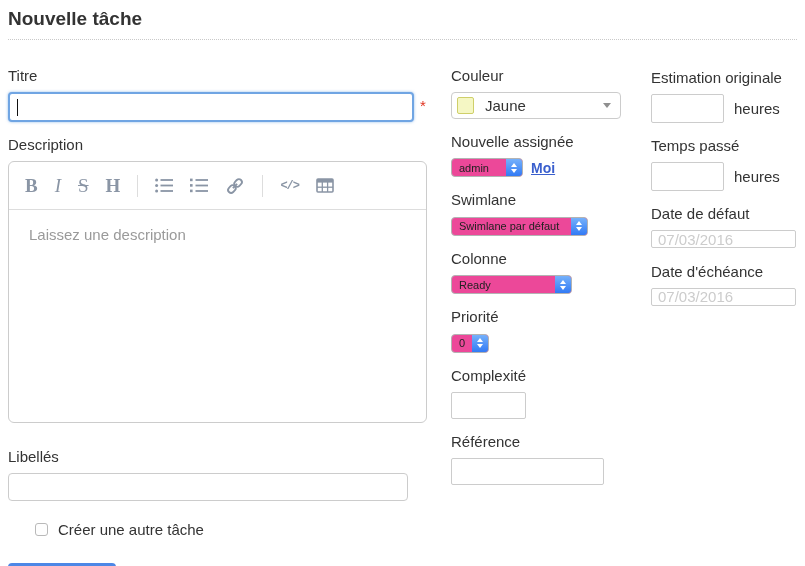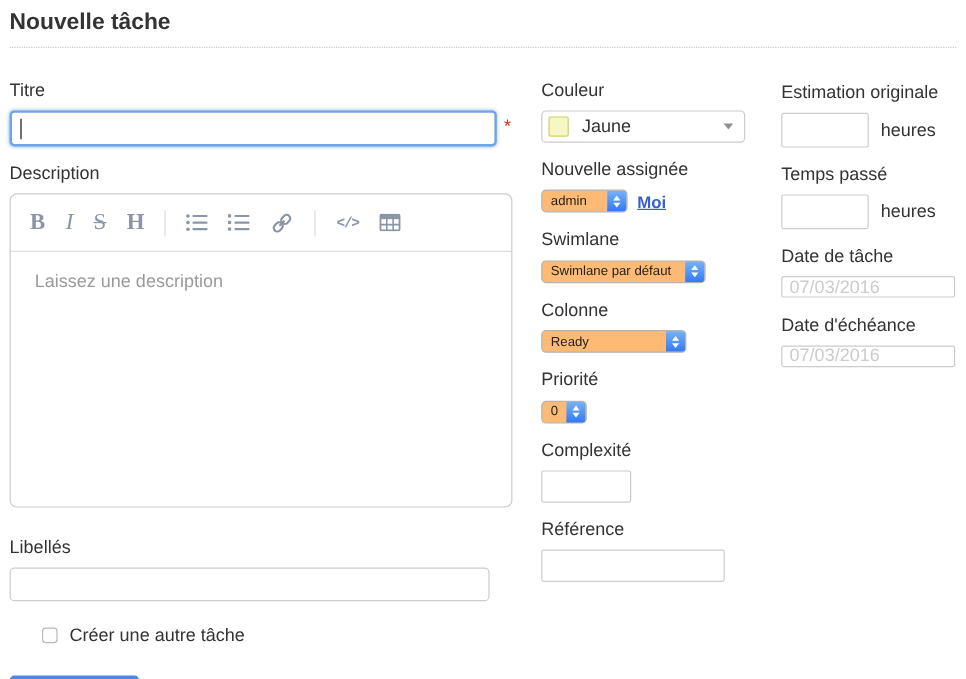--- a/index.html
+++ b/index.html
@@ -72,21 +72,21 @@
   
   .combo-color{width:170px;height:27px;border:1px solid #ccc;border-radius:4px;display:flex;
     align-items:center;padding:0 9px 0 5px;background:#fff;cursor:pointer;}
   .swatch{width:17px;height:17px;background:var(--color-swatch-fill);border:1px solid var(--color-swatch-border);
     border-radius:2px;flex:0 0 auto;}
   .combo-text{font-size:15px;margin-left:11px;color:#333;}
   .combo-arrow{margin-left:auto;width:0;height:0;border-left:4px solid transparent;
     border-right:4px solid transparent;border-top:5px solid #8f8f8f;}
 
   .mac-select{display:inline-flex;align-items:center;justify-content:space-between;height:19px;
-    background:#fdba74;border:1px solid #b3b3b3;border-radius:4px;font-size:11px;color:#222;
+    background:#ec4899;border:1px solid #b3b3b3;border-radius:4px;font-size:11px;color:#222;
     padding-left:7px;cursor:pointer;overflow:hidden;}
   .mac-select-text{white-space:nowrap;padding-right:5px;}
   .mac-stepper{width:16px;height:19px;background:linear-gradient(#79b4fb,#2e77f4);
     display:flex;flex-direction:column;align-items:center;justify-content:center;gap:2px;
     border-radius:0 3px 3px 0;flex:0 0 auto;}
   .chev-up{width:0;height:0;border-left:3px solid transparent;border-right:3px solid transparent;
     border-bottom:4px solid #fff;}
   .chev-down{width:0;height:0;border-left:3px solid transparent;border-right:3px solid transparent;
     border-top:4px solid #fff;}
   .assignee-row{display:flex;align-items:center;}
@@ -266,21 +266,21 @@
         <input class="small-input hours-input" type="text" value="" style="">
         <span class="unit-text">heures</span>
       </div>
 
       <label class="field-label mt">Temps passé</label>
       <div class="hours-row">
         <input class="small-input hours-input" type="text" value="" style="">
         <span class="unit-text">heures</span>
       </div>
 
-      <label class="field-label mt">Date de tâche</label>
+      <label class="field-label mt">Date de défaut</label>
       <input class="small-input date-input" type="text" placeholder="07/03/2016" style="">
 
       <label class="field-label mt">Date d'échéance</label>
       <input class="small-input date-input" type="text" placeholder="07/03/2016" style="">
     </div>
 
   </div>
 </div>
 
 </body></html>

